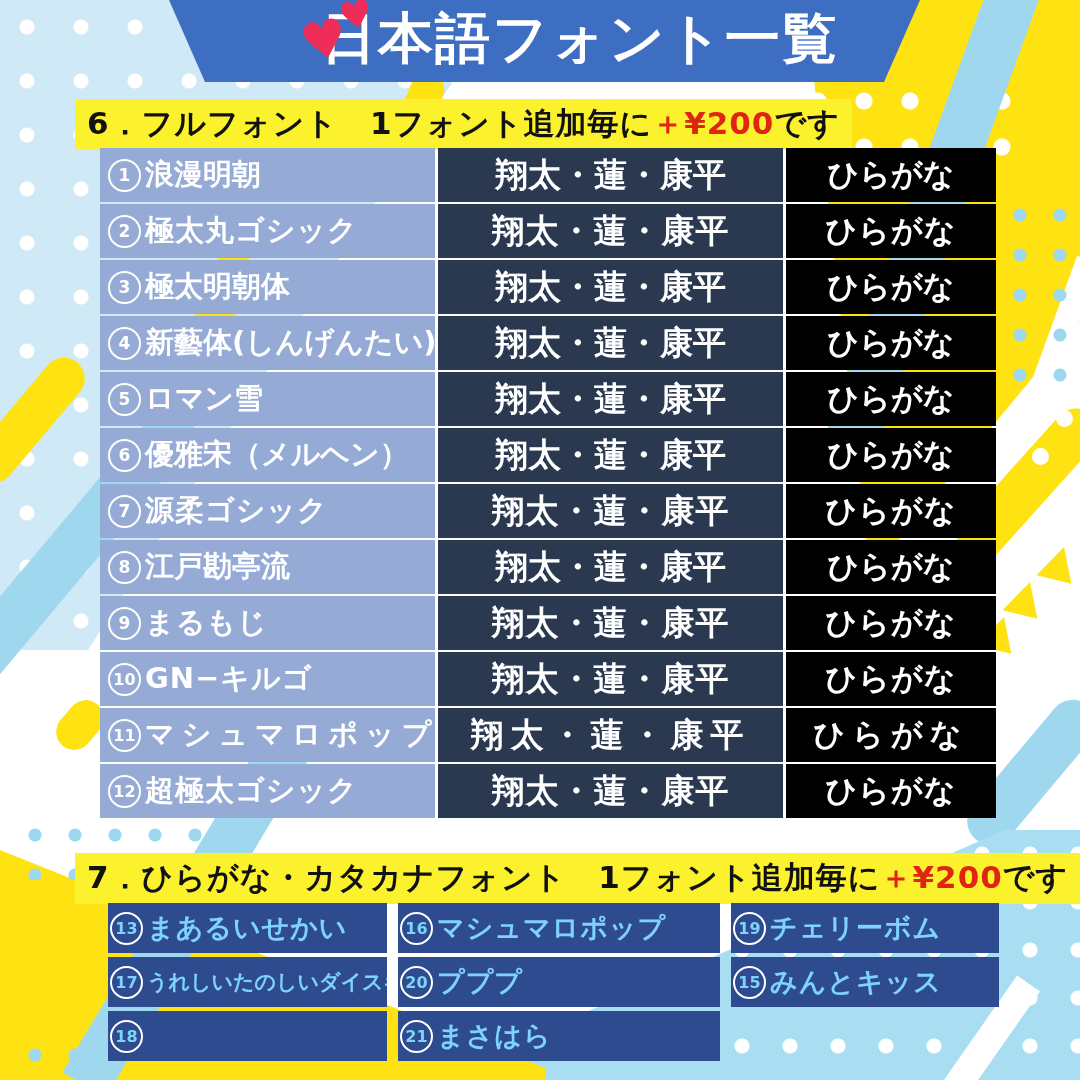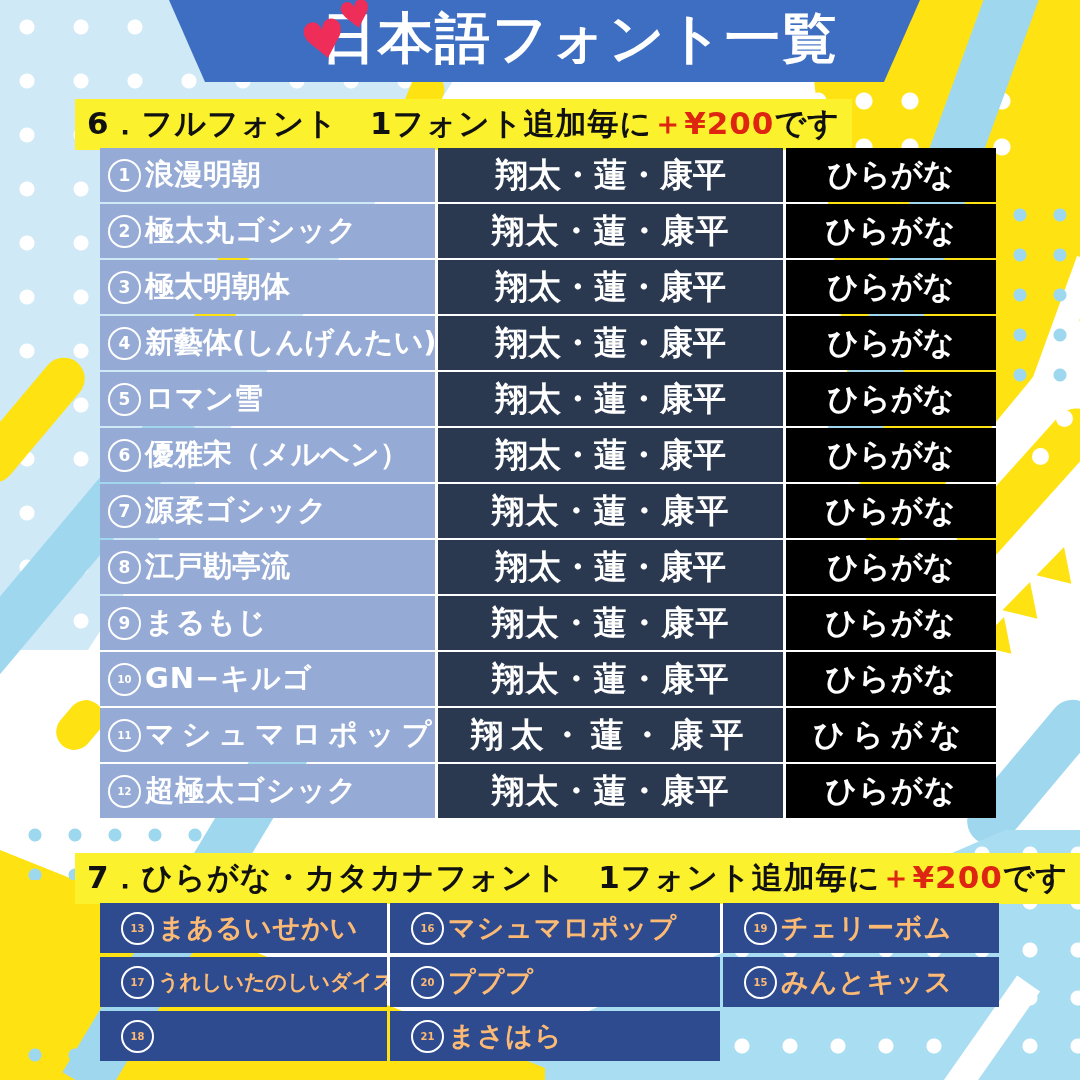--- a/index.html
+++ b/index.html
@@ -64,26 +64,26 @@
   .t6{position:absolute;left:100px;top:148px;width:896px;z-index:2;display:grid;
       grid-auto-rows:54px;row-gap:2px;}
   .t6-row{display:grid;grid-template-columns:335px 345px 210px;column-gap:3px;}
   .cell{display:flex;align-items:center;color:#fff;overflow:hidden;white-space:nowrap;}
   .c-name{background:#95aad5;font-size:29px;font-weight:700;padding-left:8px;}
   .c-sample{background:#2b3950;font-size:33px;font-weight:700;justify-content:center;text-align:right;}
   .c-kana{background:#000000;font-size:31px;font-weight:700;justify-content:center;}
   .circ{flex:0 0 auto;display:inline-flex;align-items:center;justify-content:center;
     width:29px;height:29px;border:2px solid #fff;border-radius:50%;font-size:17px;font-weight:700;
     margin-right:4px;font-family:"DejaVu Sans","Liberation Sans",sans-serif;letter-spacing:0;}
-  .circ.two{font-size:10px;}
+  .circ.two{font-size:16px;}
   
   .t7{position:absolute;left:100px;top:903px;width:896px;z-index:2;display:grid;
       grid-template-columns:287px 330px 276px;grid-auto-rows:50px;column-gap:3px;row-gap:4px;}
-  .t7-cell{background:#2e4b8f;display:flex;align-items:center;color:#fdba74;font-size:27px;
-      font-weight:800;padding-left:21px;white-space:nowrap;overflow:hidden;}
+  .t7-cell{background:#2e4b8f;display:flex;align-items:center;color:#7dd3fc;font-size:27px;
+      font-weight:800;padding-left:2px;white-space:nowrap;overflow:hidden;margin-left:8px;}
   .t7-cell.small{font-size:21px;}
   
   .fc-serif{font-family:"DejaVu Serif","Liberation Serif",serif;font-weight:500;}
   .fc-serif-b{font-family:"DejaVu Serif","Liberation Serif",serif;font-weight:800;}
   .fc-sans-b{font-family:"DejaVu Sans","Liberation Sans",sans-serif;font-weight:700;}
   .fc-sans-h{font-family:"DejaVu Sans","Liberation Sans",sans-serif;font-weight:800;letter-spacing:1px;}
   .fc-sans-l{font-family:"DejaVu Sans","Liberation Sans",sans-serif;font-weight:400;letter-spacing:7px;}
 </style>
 </head>
 <body>

